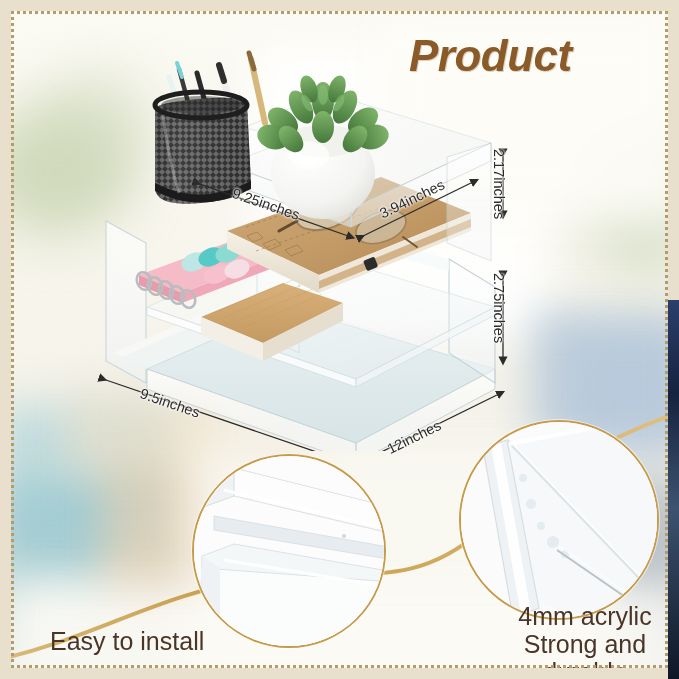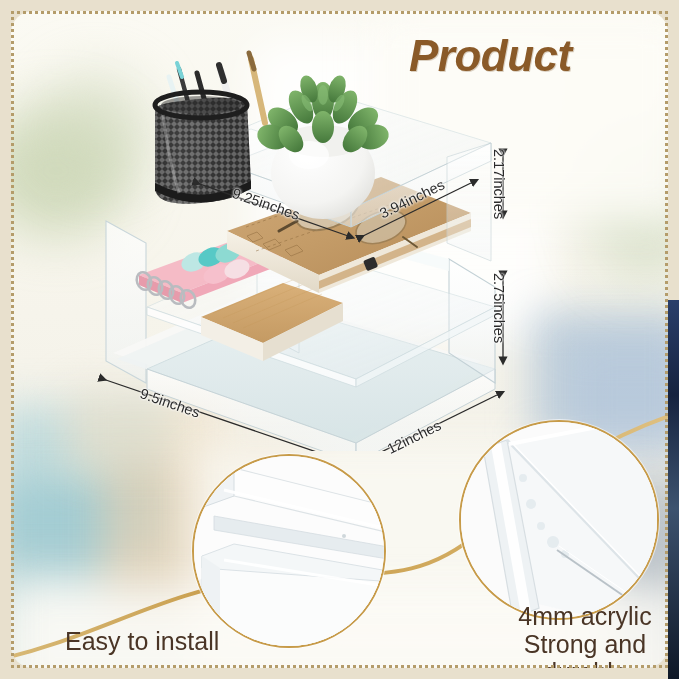--- a/index.html
+++ b/index.html
@@ -9,21 +9,21 @@
     background:#f7f6ee;
   }
 
   
   .bg{position:absolute;inset:0;}
   .bg .blob{position:absolute;border-radius:50%;filter:blur(26px);}
   .bg .soft{position:absolute;filter:blur(20px);}
 
   
   .outer-frame{position:absolute;inset:0;background:#e8e0cd;}
-  .inner-plate{position:absolute;left:11px;top:11px;right:11px;bottom:11px;overflow:hidden;border-radius:22px;}
+  .inner-plate{position:absolute;left:11px;top:11px;right:11px;bottom:11px;overflow:hidden;}
   .dotted{position:absolute;left:11px;top:11px;right:11px;bottom:11px;
     border:3px dotted #b49c6a;pointer-events:none;}
 
   
   .navy-sliver{position:absolute;right:0;top:300px;width:11px;height:379px;
     background:linear-gradient(180deg,#2a3f6b 0%,#16233f 25%,#3d536f 55%,#0e1726 100%);}
 
   
   .title{
     position:absolute;left:398px;top:22px;width:268px;
@@ -40,21 +40,21 @@
   .circ{
     position:absolute;border-radius:50%;overflow:hidden;
     border:2px solid #c79b49;
     box-shadow:0 0 0 1px rgba(255,255,255,.6);
     background:#fbfbfb;
   }
   .circ-left{left:181px;top:443px;width:190px;height:190px;}
   .circ-right{left:448px;top:409px;width:196px;height:196px;}
 
   .cap{position:absolute;color:#4a3526;font-size:25px;line-height:1.12;}
-  .cap-left{left:39px;top:616px;margin-left:15px;}
+  .cap-left{left:39px;top:616px;}
   .cap-right{left:474px;top:591px;text-align:center;width:200px;}
 
   
   .prod{position:absolute;left:40px;top:20px;width:480px;height:420px;}
 
   
   .dim{position:absolute;color:#2b2b2b;font-size:14.5px;white-space:nowrap;
        text-shadow:0 0 3px #fff,0 0 3px #fff,0 0 2px #fff;}
 </style>
 </head>

